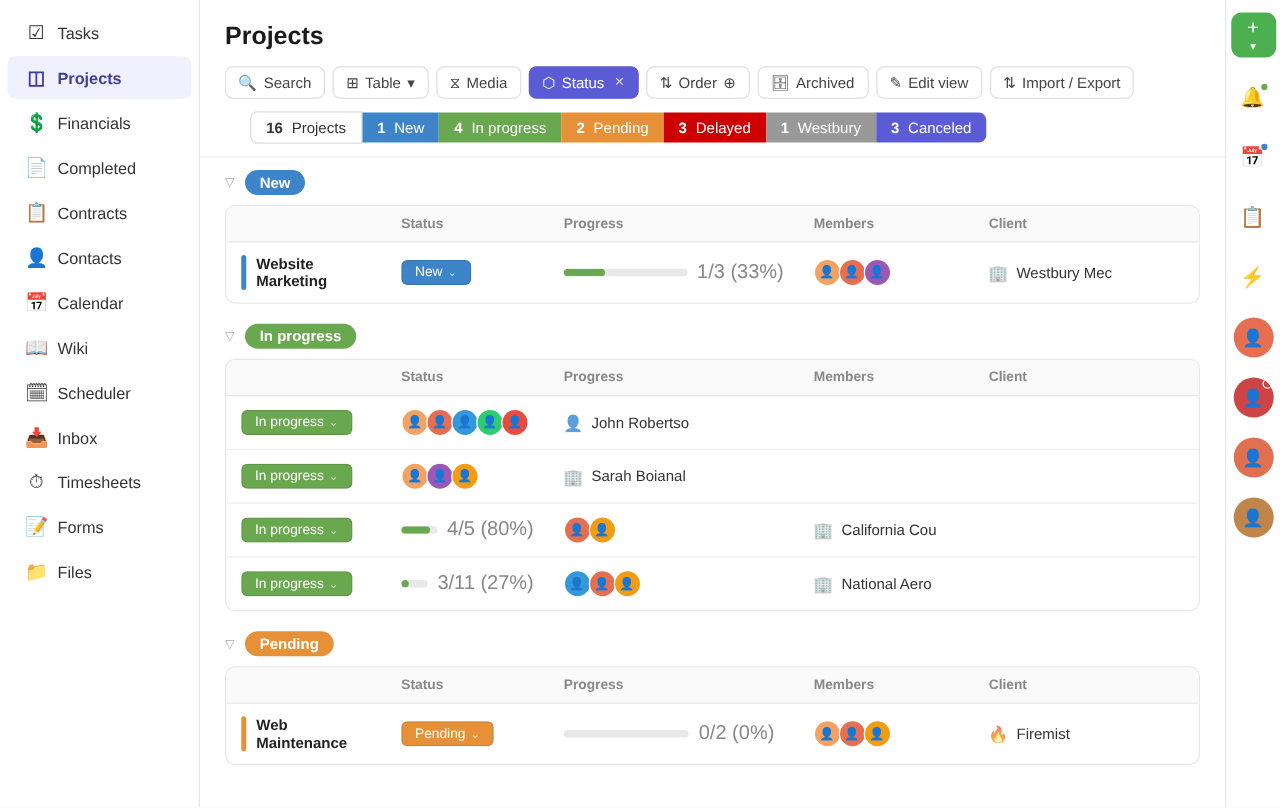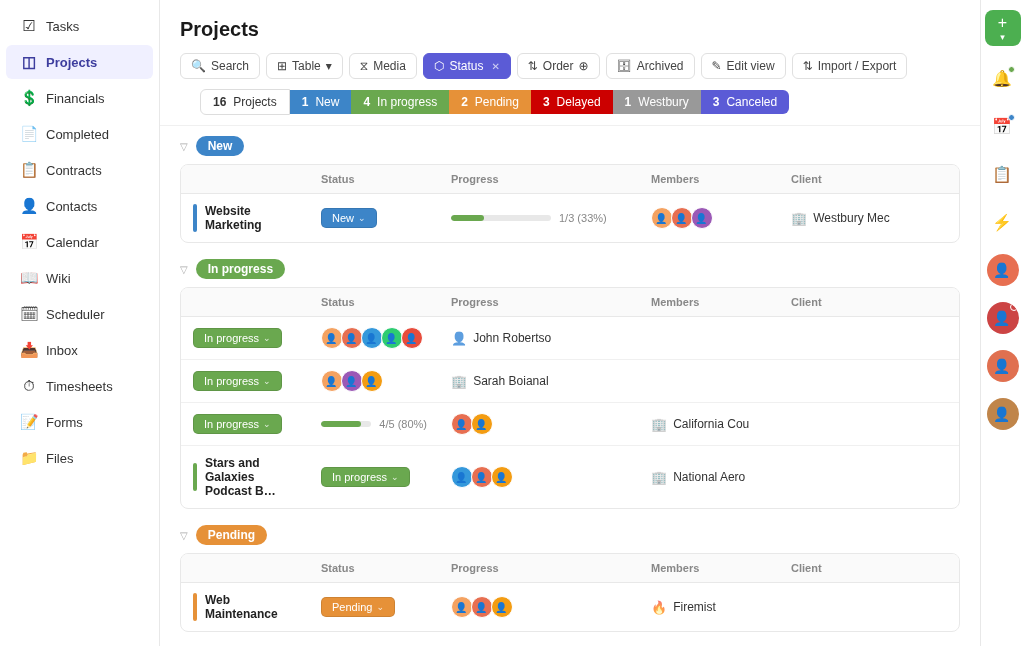--- a/index.html
+++ b/index.html
@@ -63,21 +63,21 @@
     .status-badge { display: inline-flex; align-items: center; gap: 4px; padding: 3px 10px; border-radius: 5px; font-size: 11px; font-weight: 500; border: 1px solid rgba(0,0,0,0.1); }
     .badge-new { background: #3d85c8; color: #fff; }
     .badge-inprogress { background: #6aa84f; color: #fff; }
     .badge-pending { background: #e69138; color: #fff; }
     .badge-arrow { font-size: 9px; opacity: 0.8; }
 
     
     .progress-container { display: flex; align-items: center; gap: 8px; }
     .progress-bar-bg { width: 100px; height: 6px; background: #e8e8e8; border-radius: 3px; overflow: hidden; }
     .progress-bar-fill { height: 100%; border-radius: 3px; }
-    .progress-text { font-size: 11px; color: #888; white-space: nowrap; }
+    .progress-text { font-size: 16px; color: #888; white-space: nowrap; }
 
     
     .members-cell { display: flex; align-items: center; gap: 2px; }
     .avatar { width: 22px; height: 22px; border-radius: 50%; border: 1.5px solid #fff; font-size: 11px; display: flex; align-items: center; justify-content: center; margin-left: -4px; }
     .avatar:first-child { margin-left: 0; }
 
     
     .client-cell { display: flex; align-items: center; gap: 6px; font-size: 12px; color: #333; }
     .client-icon { font-size: 13px; opacity: 0.7; }
 
@@ -355,30 +355,32 @@
             </div>
             <div class="table-cell">
       <div class="client-cell">
         <span class="client-icon">🏢</span>
         <span>California Cou</span>
       </div>
     </div>
           </div>
           <div class="table-row">
             <div class="table-cell">
-      <div class="project-name">
-        <div class="project-bar bar-green"></div>
-        <span>Stars and Galaxies Podcast B…</span>
-      </div>
-    </div>
-            <div class="table-cell">
       <span class="status-badge badge-inprogress">
         In progress
         <span class="badge-arrow">⌄</span>
       </span>
+    </div>
+            <div class="table-cell">
+      <div class="progress-container">
+        <div class="progress-bar-bg">
+          <div class="progress-bar-fill" style="width:27%;background:#6aa84f;"></div>
+        </div>
+        <span class="progress-text">3/11 (27%)</span>
+      </div>
     </div>
             <div class="table-cell">
               <div class="members-cell">
                 <div class="avatar" style="background: rgb(52, 152, 219); font-size: 10px;">👤</div>
                 <div class="avatar" style="background: rgb(231, 111, 81); font-size: 10px;">👤</div>
                 <div class="avatar" style="background: rgb(243, 156, 18); font-size: 10px;">👤</div>
               </div>
             </div>
             <div class="table-cell">
       <div class="client-cell">
@@ -409,20 +411,28 @@
         <span>Web Maintenance</span>
       </div>
     </div>
             <div class="table-cell">
       <span class="status-badge badge-pending">
         Pending
         <span class="badge-arrow">⌄</span>
       </span>
     </div>
             <div class="table-cell">
+      <div class="progress-container">
+        <div class="progress-bar-bg">
+          <div class="progress-bar-fill" style="width:0%;background:#e06060;"></div>
+        </div>
+        <span class="progress-text">0/2 (0%)</span>
+      </div>
+    </div>
+            <div class="table-cell">
               <div class="members-cell">
                 <div class="avatar" style="background: rgb(244, 162, 97); font-size: 10px;">👤</div>
                 <div class="avatar" style="background: rgb(231, 111, 81); font-size: 10px;">👤</div>
                 <div class="avatar" style="background: rgb(243, 156, 18); font-size: 10px;">👤</div>
               </div>
             </div>
             <div class="table-cell">
       <div class="client-cell">
         <span class="client-icon">🔥</span>
         <span>Firemist</span>

